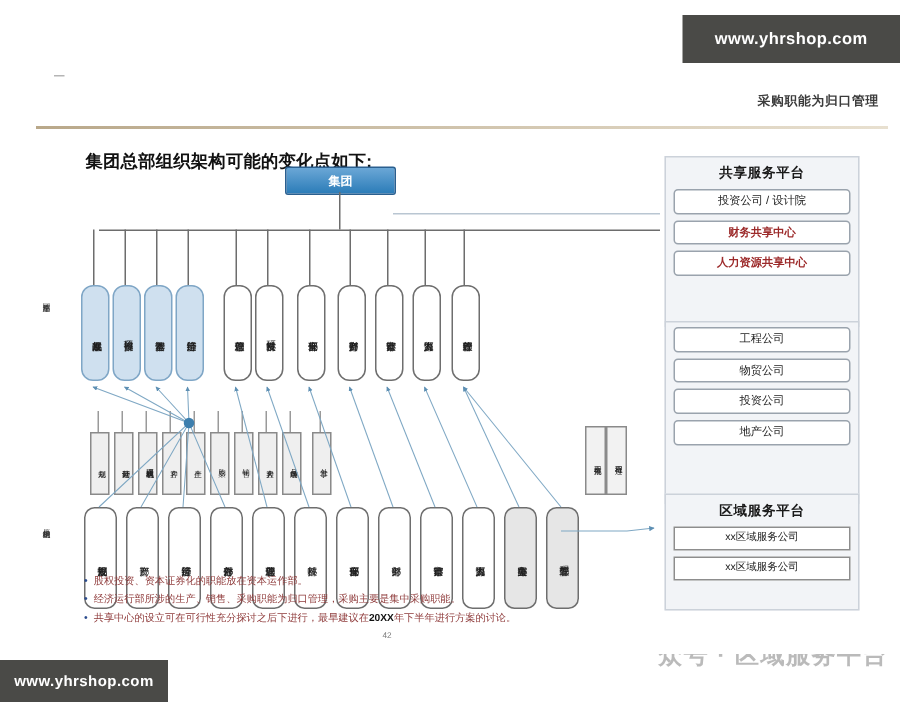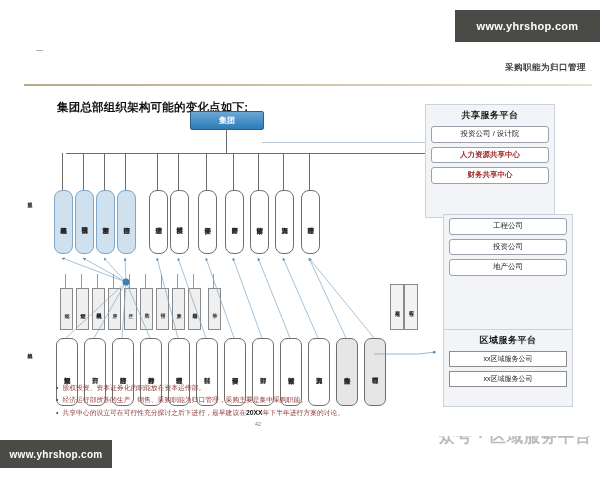--- a/index.html
+++ b/index.html
@@ -292,28 +292,29 @@
           <path d="M300,232 L265,152" stroke="#7fa8c4" stroke-width="0.7" fill="none" marker-end="url(#ah)"></path>
           <path d="M328,232 L291,152" stroke="#7fa8c4" stroke-width="0.7" fill="none" marker-end="url(#ah)"></path>
           <path d="M356,232 L291,152" stroke="#7fa8c4" stroke-width="0.7" fill="none" marker-end="url(#ah)"></path>
           <circle cx="108" cy="176" r="3.5" fill="#3d7fae"></circle>
           <path d="M356,248 L400,248 L418,246" stroke="#7fa8c4" stroke-width="0.8" fill="none" marker-end="url(#ah)"></path>
         </svg>
       </div>
   </div>
 
   <div id="panel-col">
-      <div class="panel" style="left: 425px; top: 60px; width: 118px; height: 104px;">
+      <div class="panel" style="left: 443px; top: 60px; width: 118px; height: 104px;">
         <div class="panel-title">共享服务平台</div>
         <div class="pitem">投资公司 / 设计院</div>
+        <div class="pitem red">财务共享中心</div>
         <div class="pitem red">人力资源共享中心</div>
-        <div class="pitem red">财务共享中心</div>
       </div>
       <div class="panel" style="left: 443px; top: 170px; width: 118px; height: 112px;">
         <div class="pitem">工程公司</div>
+        <div class="pitem">物贸公司</div>
         <div class="pitem">投资公司</div>
         <div class="pitem">地产公司</div>
       </div>
       <div class="panel" style="left: 443px; top: 285px; width: 118px; height: 68px;">
         <div class="panel-title">区域服务平台</div>
         <div class="pitem plain">xx区域服务公司</div>
         <div class="pitem plain">xx区域服务公司</div>
       </div>
     </div>
 

